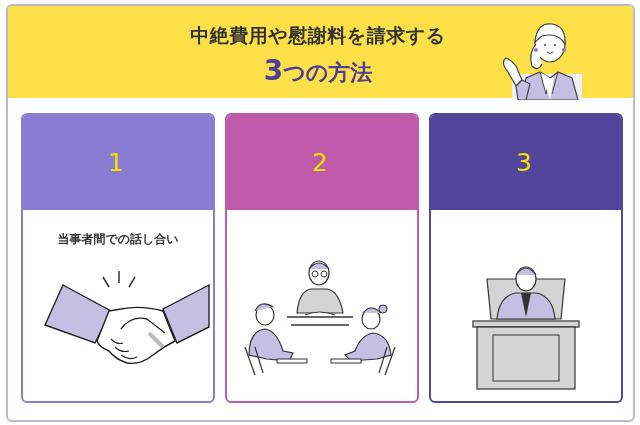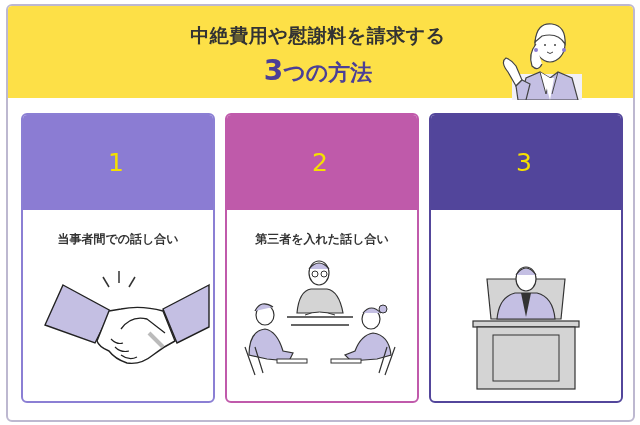--- a/index.html
+++ b/index.html
@@ -62,21 +62,20 @@
       <path d="M98 74 Q108 60 124 64 L142 78" fill="none" stroke="#222" stroke-width="1.3"></path>
       <path d="M88 84 Q94 90 100 88 M92 92 Q98 98 106 96 M98 100 Q106 106 114 102" fill="none" stroke="#222" stroke-width="1.2"></path>
       <path d="M126 78 L140 92" stroke="#bbb" stroke-width="4"></path>
     </svg>
   </div>
 
   <div class="card c2">
     <div class="head">
         <span class="n">2</span>
       </div>
-    <div class="sub">第三者を入れた話し合い</div>
     <svg class="ill" viewBox="0 0 190 140">
       <path d="M70 58 Q72 36 84 34 L100 34 Q112 36 116 58 Z" fill="#d4d4d4" stroke="#333" stroke-width="1.2"></path>
       <ellipse cx="92" cy="18" rx="10" ry="12" fill="#fff" stroke="#333" stroke-width="1.2"></ellipse>
       <path d="M82 14 Q92 2 102 14" fill="#c4bfe3" stroke="#333" stroke-width="1.2"></path>
       <circle cx="88" cy="19" r="3" fill="none" stroke="#333"></circle>
         <circle cx="97" cy="19" r="3" fill="none" stroke="#333"></circle>
       <line x1="60" y1="62" x2="126" y2="62" stroke="#333" stroke-width="1.5"></line>
       <line x1="64" y1="70" x2="122" y2="70" stroke="#333" stroke-width="1.5"></line>
       <path d="M78 60 Q92 54 108 60" fill="#fff" stroke="#333"></path>
       <ellipse cx="38" cy="60" rx="9" ry="10" fill="#fff" stroke="#333" stroke-width="1.2"></ellipse>

